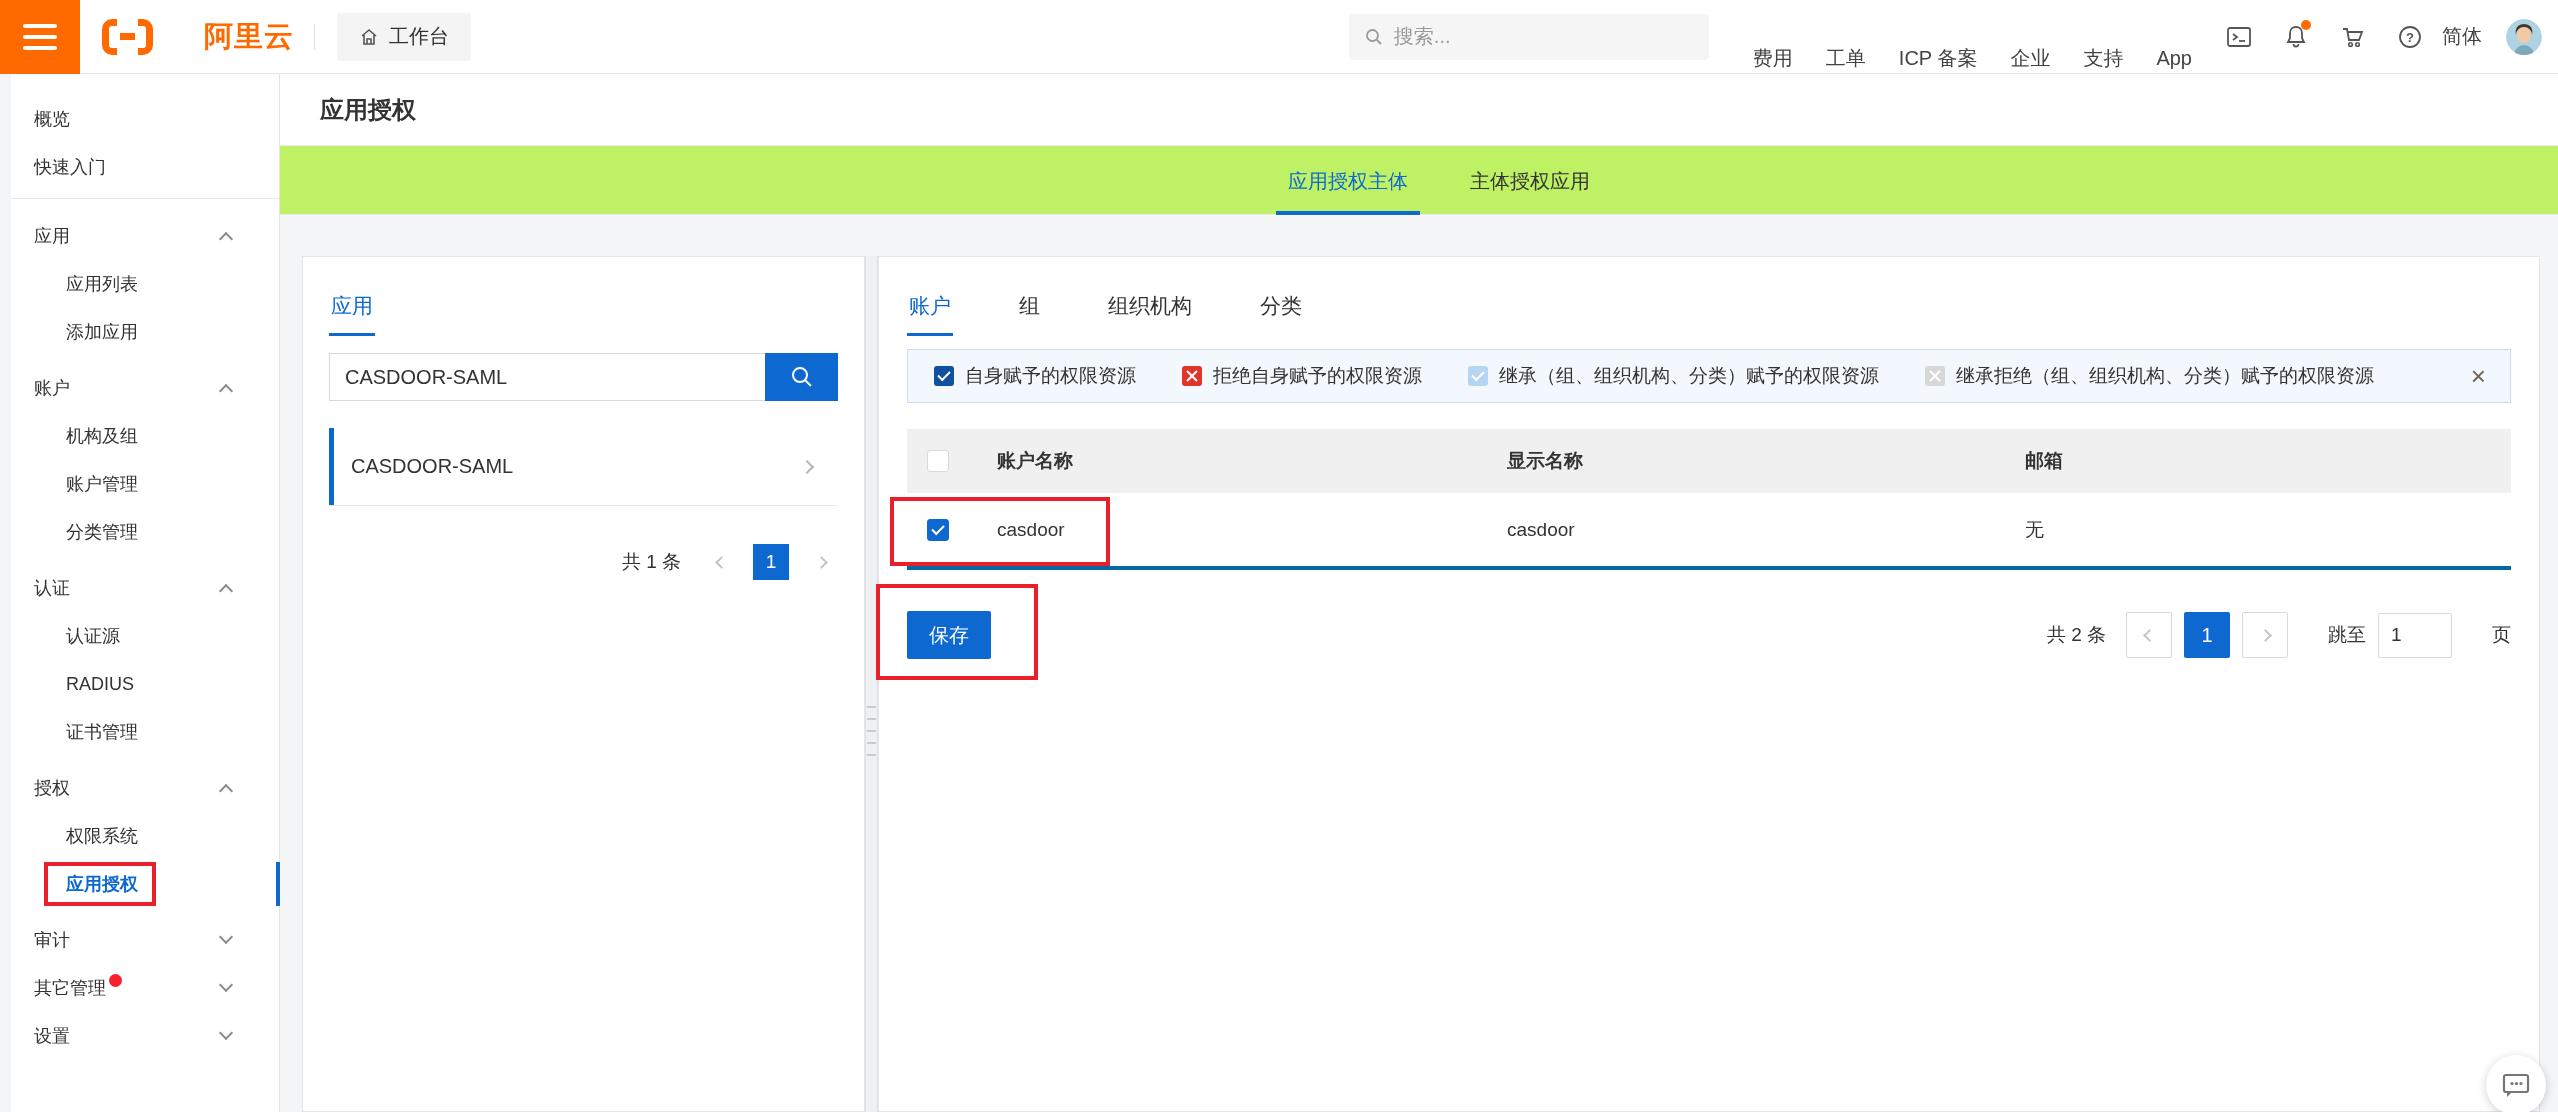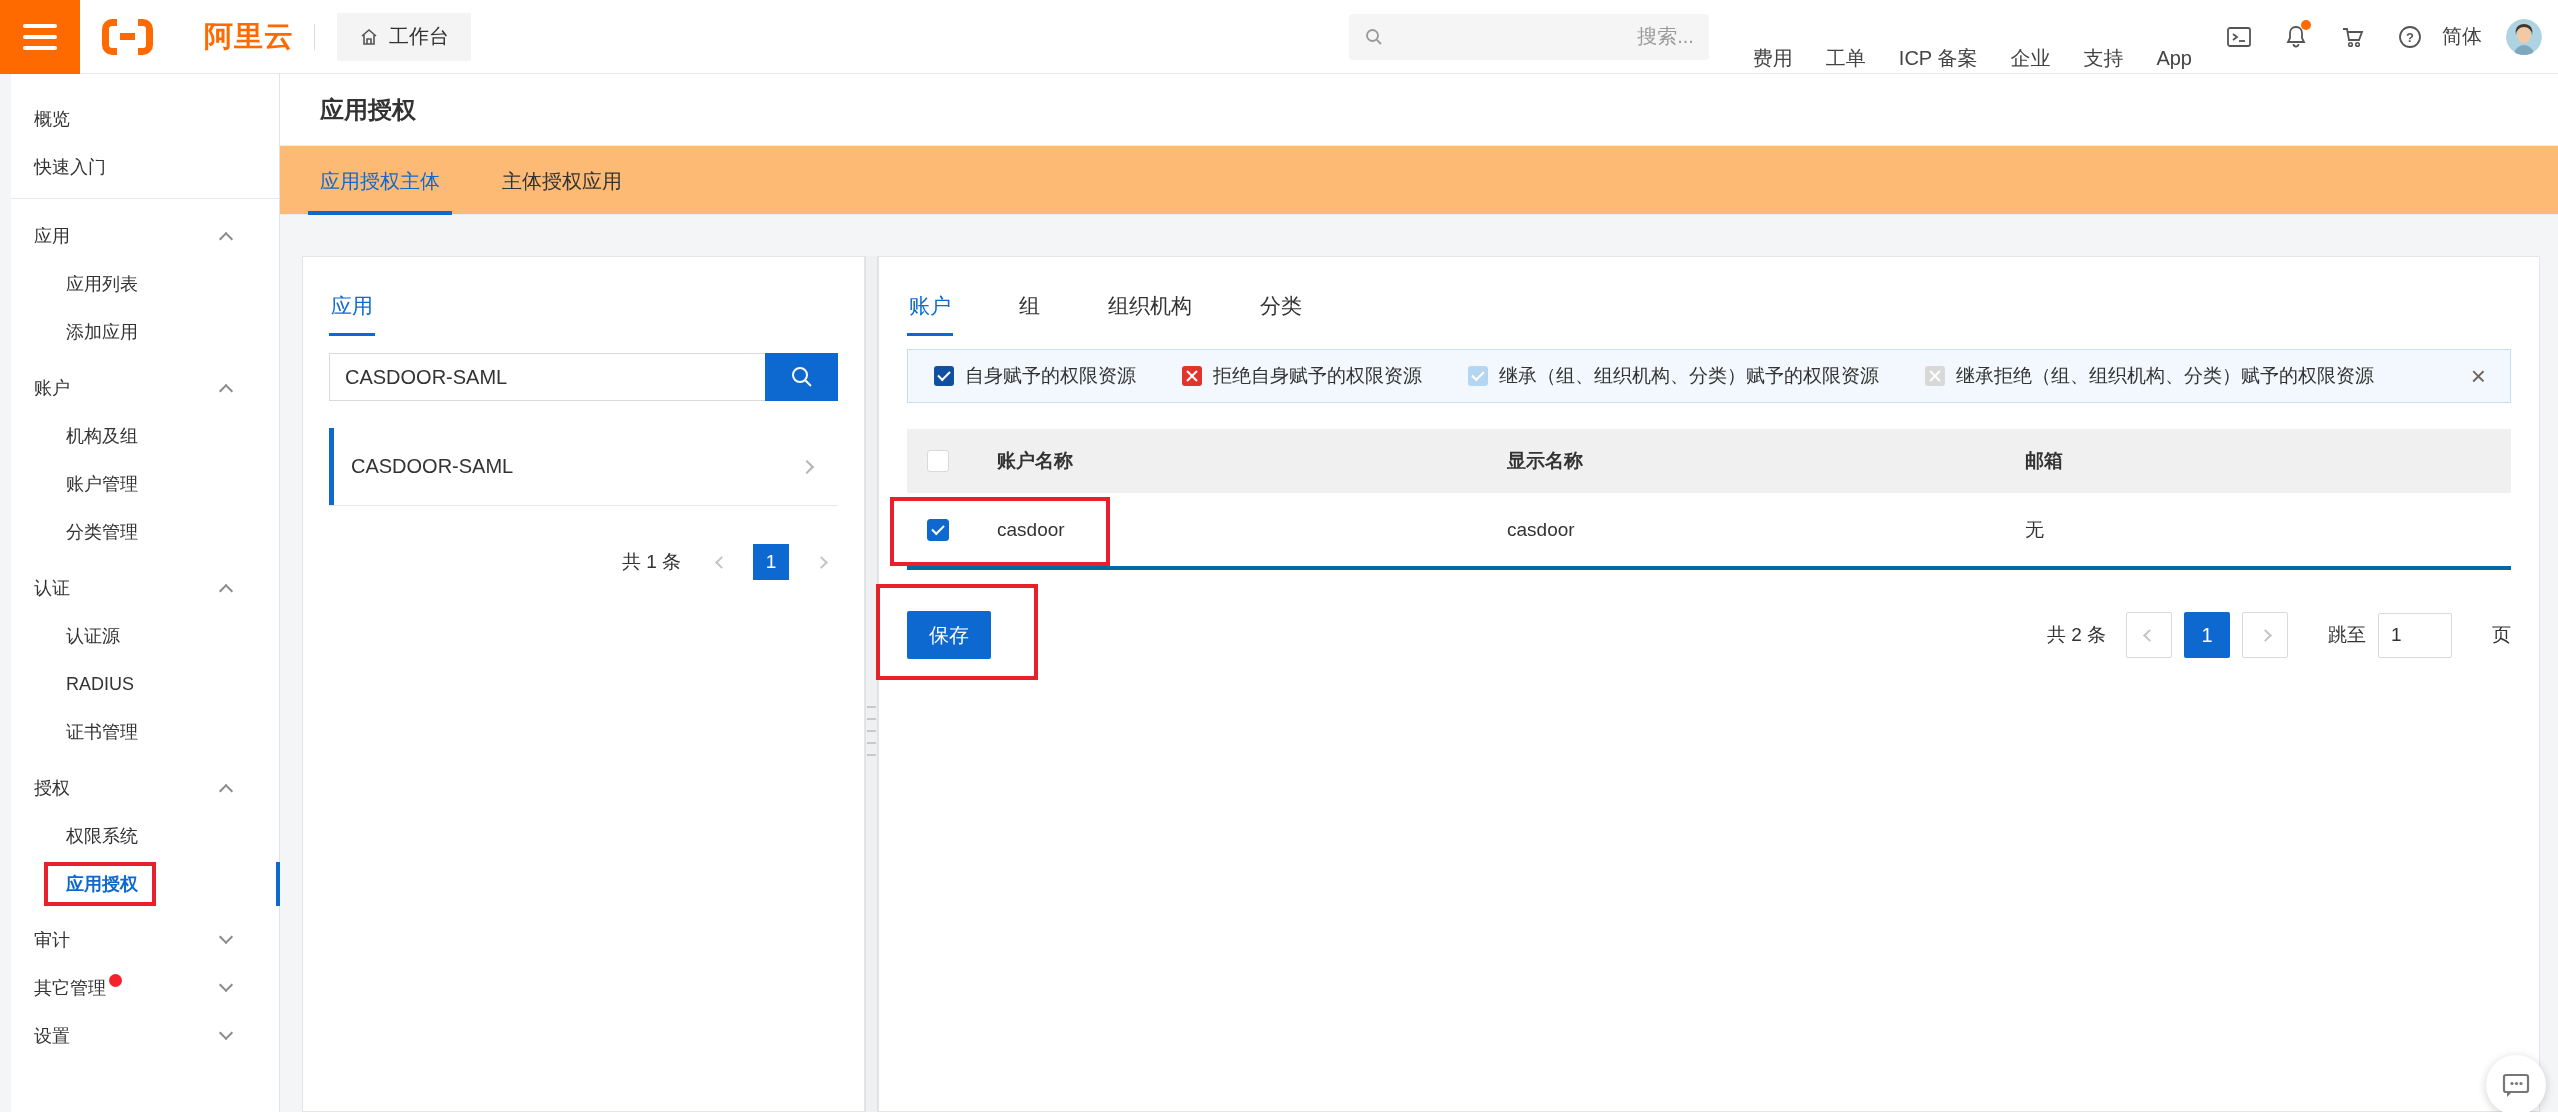--- a/index.html
+++ b/index.html
@@ -16,21 +16,21 @@
   .logo { display:flex; align-items:center; margin-left:22px; gap:8px; }
   .logo-mark { display:flex; align-items:center; }
   .lb { width:15px; height:36px; border:7px solid #ff6a00; border-right:0; border-radius:10px 0 0 10px; }
   .rb { width:15px; height:36px; border:7px solid #ff6a00; border-left:0; border-radius:0 10px 10px 0; }
   .ldash { width:15px; height:7px; background:#ff6a00; margin:0 3px; }
   .logo-text { color:#ff6a00; font-size:29px; font-weight:bold; letter-spacing:1px;margin-left:43px; }
   .logo-divider { width:1px; height:26px; background:#ddd; margin:0 22px 0 20px; }
   .workbench { height:48px; background:#f4f4f4; border:none; padding:0 22px; display:flex;
     align-items:center; gap:10px; font-size:20px; color:#333; cursor:pointer; border-radius:2px;}
   .top-search { margin-left:auto; width:360px; height:46px; background:#f5f5f5; border-radius:4px;
-    display:flex; align-items:center; padding:0 15px; gap:10px; color:#9a9a9a; font-size:20px;justify-content:space-between; }
+    display:flex; align-items:center; padding:0 15px; gap:10px; color:#9a9a9a; font-size:20px; }
   .top-nav { display:flex; align-items:center; gap:33px; margin-left:44px; font-size:20px; color:#444; }
   .top-nav .nav-item { cursor:pointer; white-space:nowrap;margin-top:44px; }
   .top-icons { display:flex; align-items:center; gap:29px; margin-left:33px; margin-right:18px; }
   .icon-btn { position:relative; width:28px; height:28px; display:flex; align-items:center;
     justify-content:center; cursor:pointer; }
   .bell-dot { position:absolute; top:-3px; right:-1px; width:10px; height:10px;
     border-radius:50%; background:#ff6a00; }
   .locale { font-size:20px; color:#444; cursor:pointer; margin-right:6px; white-space:nowrap;}
   .avatar { width:36px; height:36px; border-radius:50%; overflow:hidden; cursor:pointer;
     margin-left:18px; margin-right:16px; flex-shrink:0; }
@@ -53,22 +53,22 @@
   .active-bar { position:absolute; right:-1px; top:2px; bottom:2px; width:4px; background:#0d69d0; }
   .red-annot { position:absolute; border:4px solid #e8202a; pointer-events:none; z-index:9; }
   .annot-side { left:33px; top:2px; width:112px; height:44px; }
   .side-badge { position:absolute; left:100px; top:-2px; width:13px; height:13px;
     border-radius:50%; background:#f5222d; }
 
   .main { flex:1; display:flex; flex-direction:column; min-width:0; background:#f4f5f7; }
   .page-head { height:72px; background:#fff; display:flex; align-items:center; padding-left:40px;
     border-bottom:1px solid #ececec; }
   .page-title { font-size:24px; font-weight:bold; color:#333; }
-  .page-tabs { height:69px; background:#fdba74; display:flex; align-items:flex-end; padding-left:40px;
-    gap:62px; border-bottom:1px solid #eaeaea; }
+  .page-tabs { height:69px; background:#bef264; display:flex; align-items:flex-end; padding-left:40px;
+    gap:62px; border-bottom:1px solid #eaeaea;justify-content:center; }
   .page-tab { font-size:20px; color:#333; padding-bottom:19px; cursor:pointer; position:relative; }
   .page-tab.active { color:#0d69d0; }
   .page-tab.active::after { content:""; position:absolute; left:-12px; right:-12px; bottom:-1px;
     height:4px; background:#0d69d0; }
 
   .content { flex:1; display:flex; padding:41px 18px 0 22px; overflow:hidden; }
   .card { background:#fff; border:1px solid #e3e5ea; }
 
   
   .left-card { width:563px; flex-shrink:0; padding:35px 26px; }

